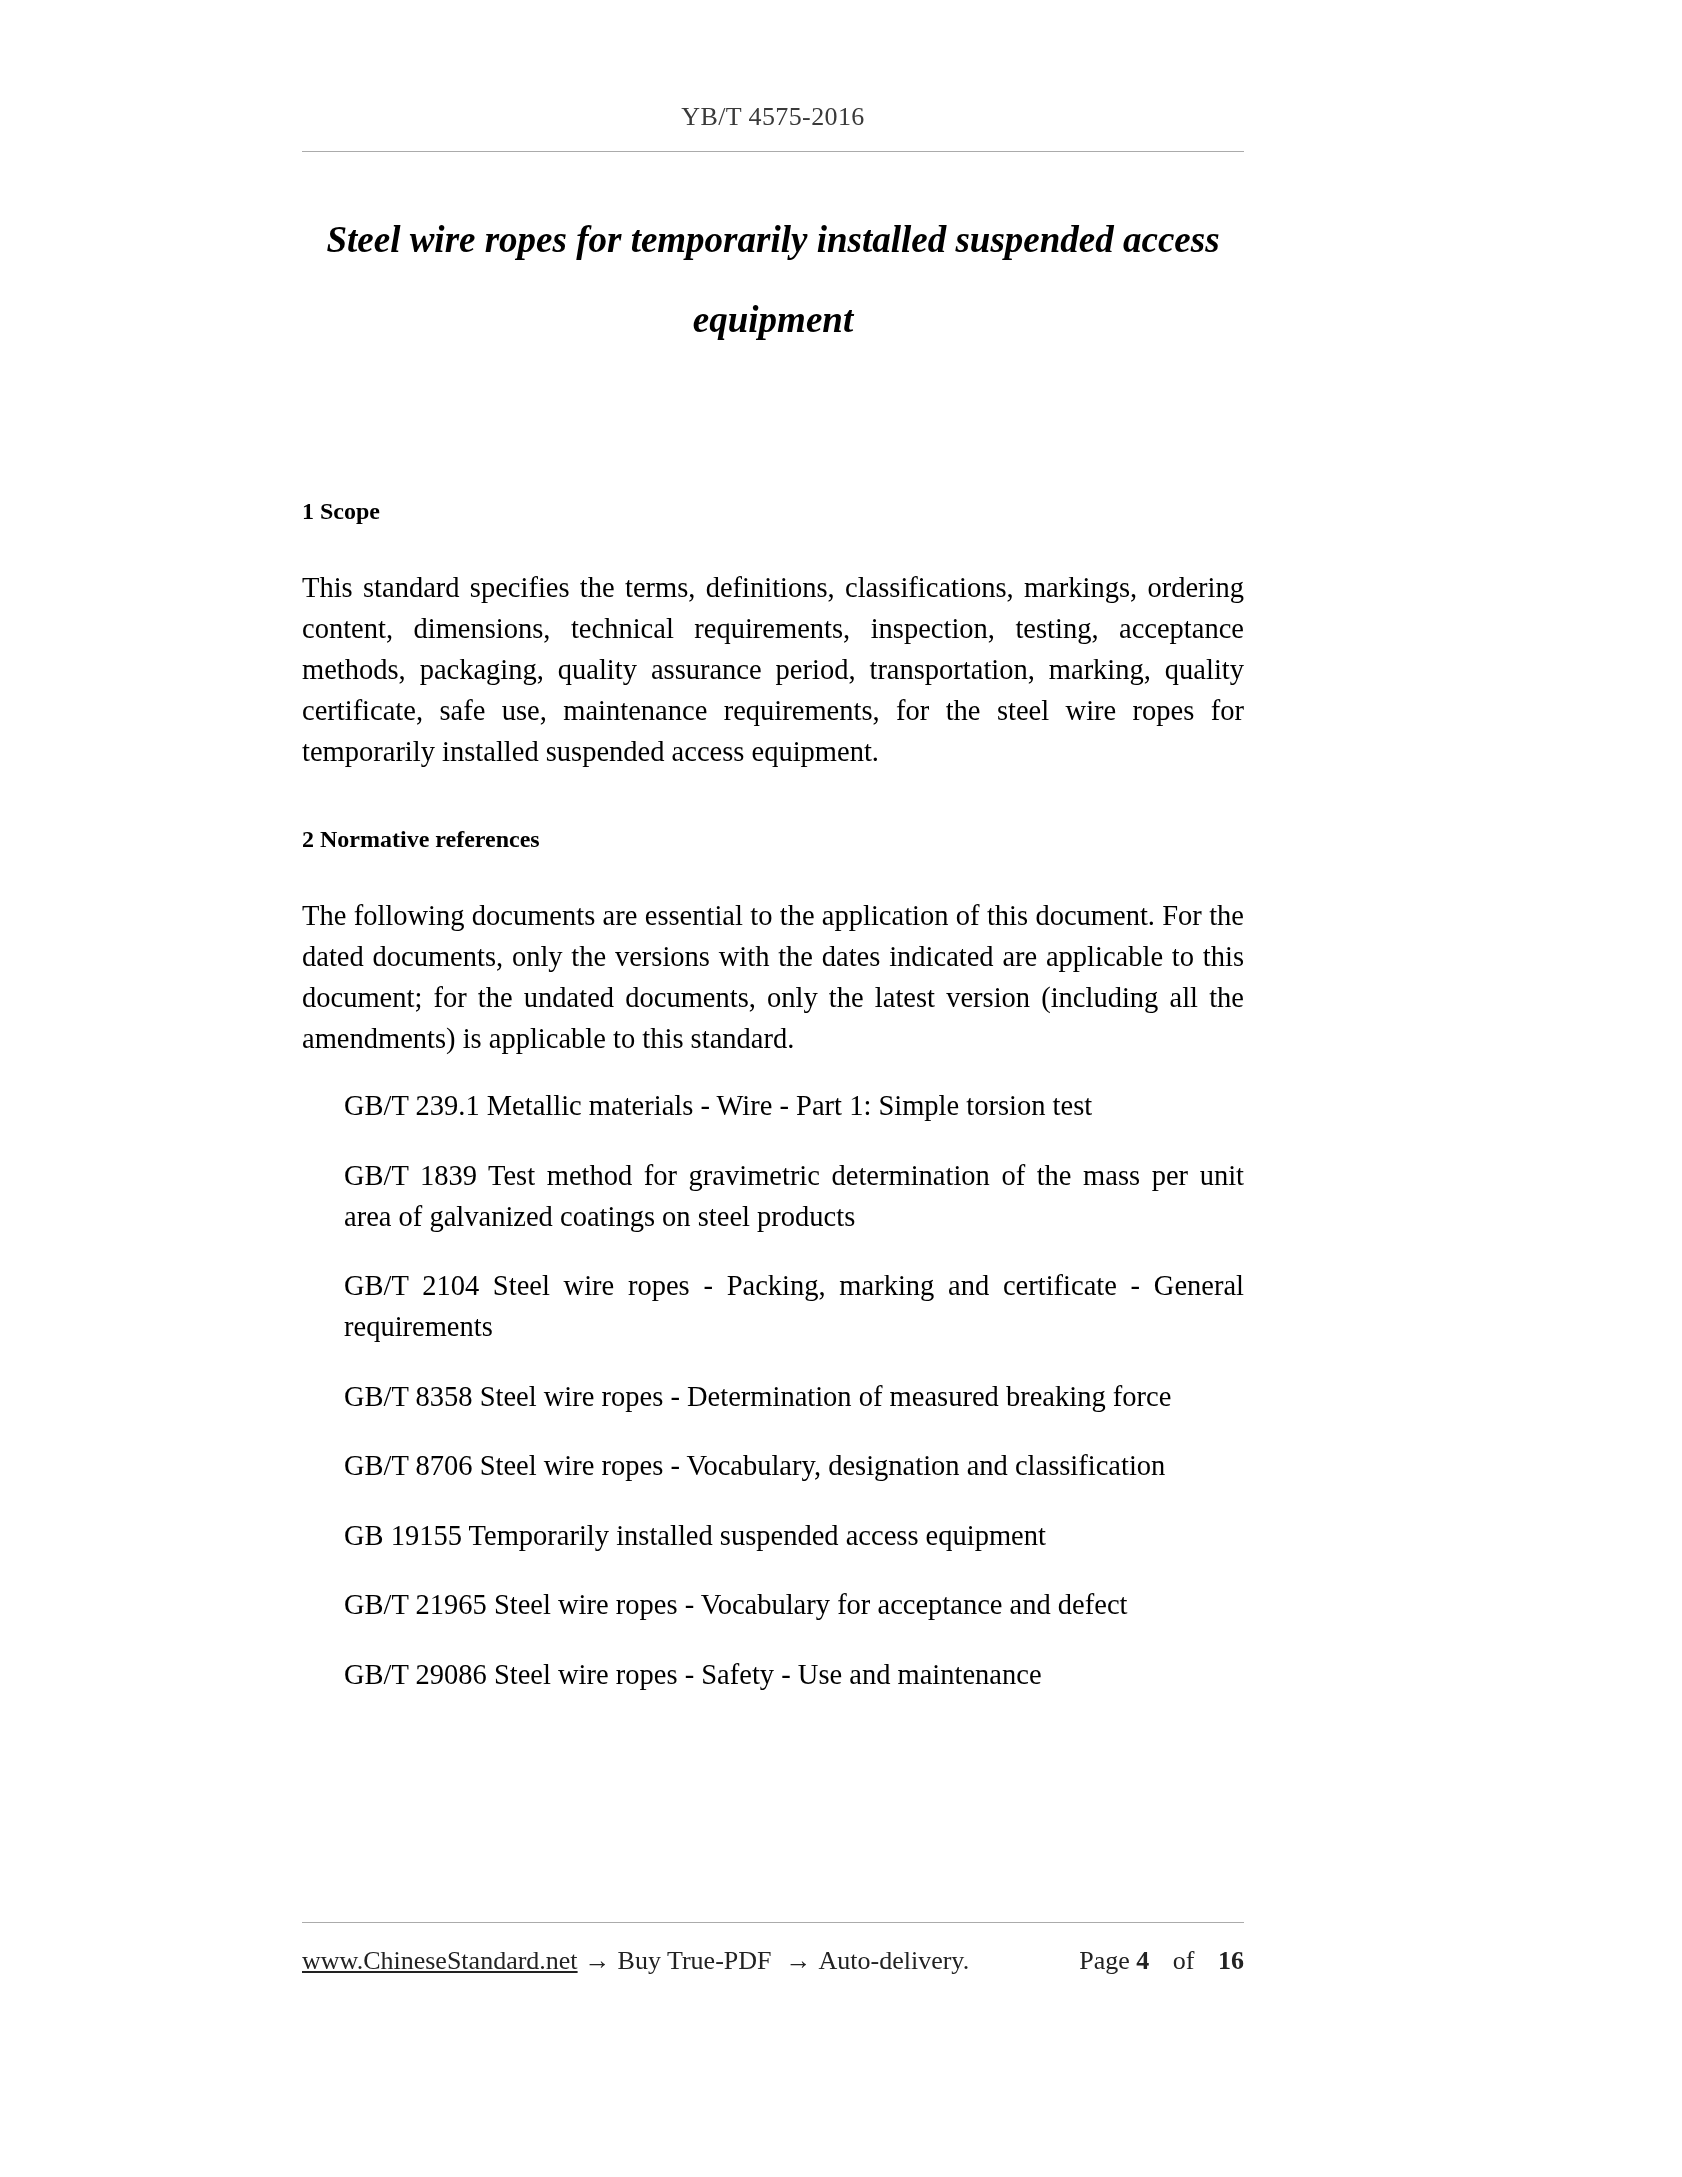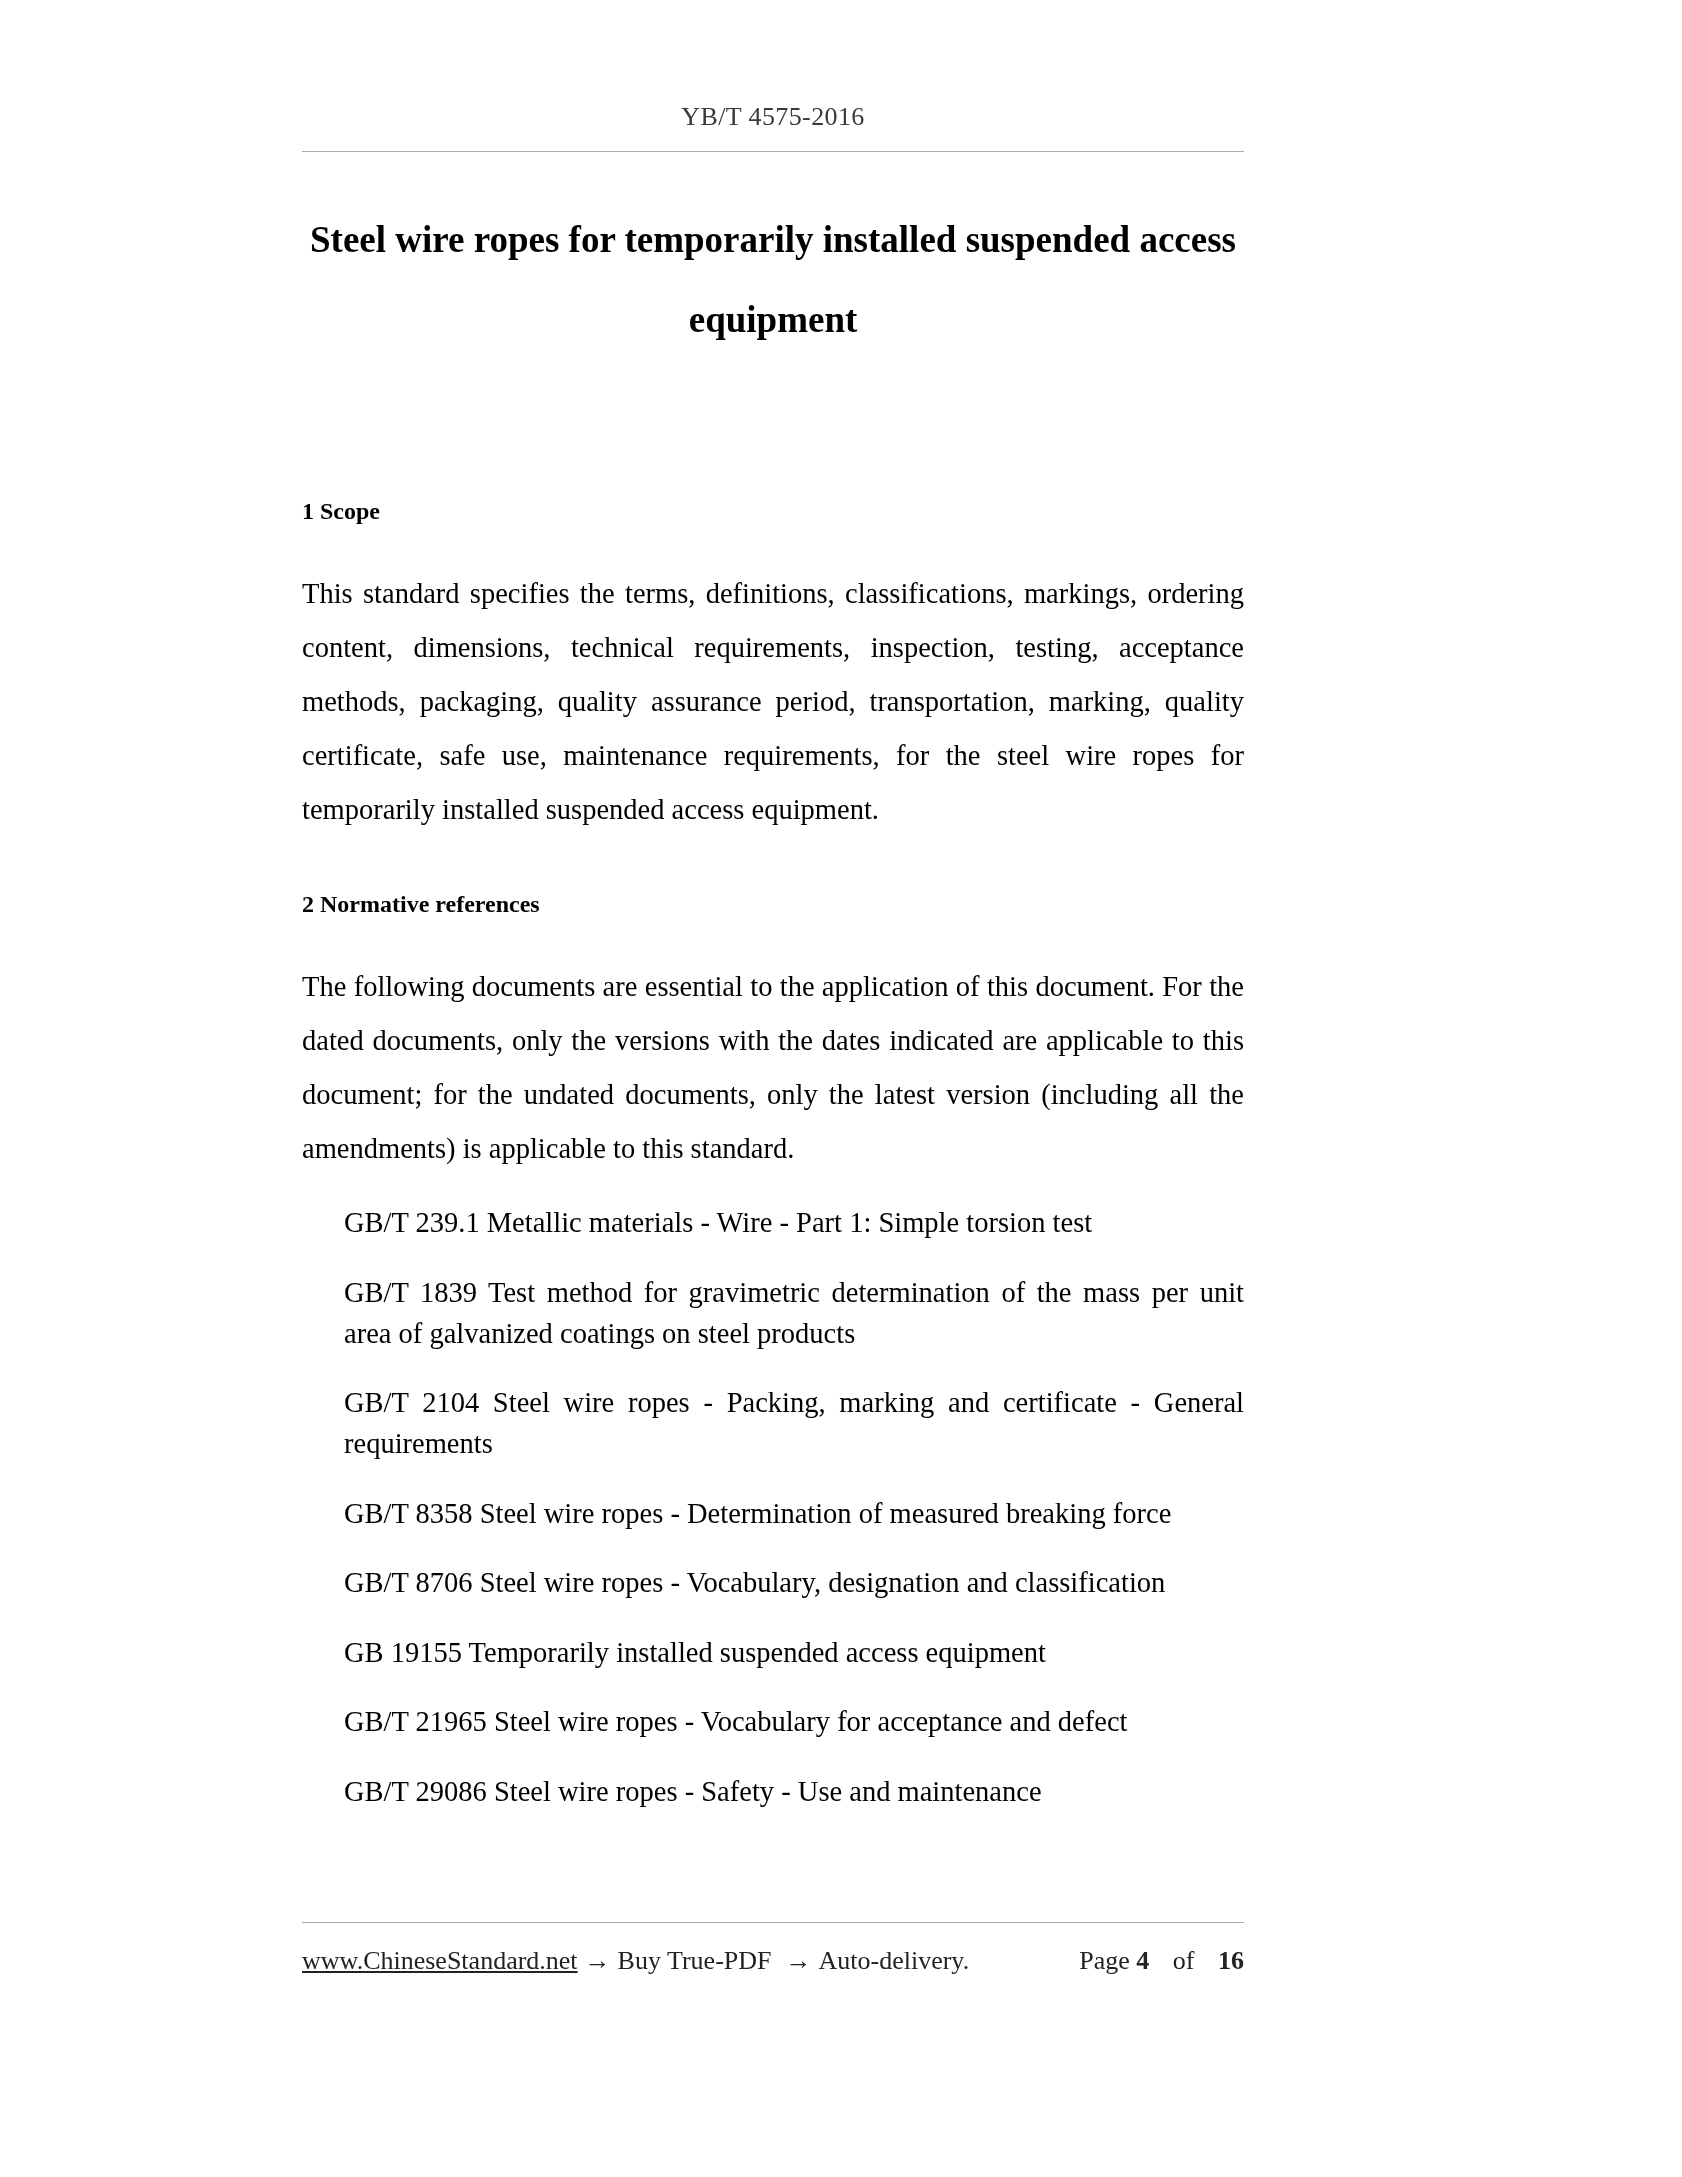--- a/index.html
+++ b/index.html
@@ -30,31 +30,32 @@
     border-top: 1.7px solid #ababab;
     height: 0;
   }
   .header-rule { margin-top: 19px; }
   .doc-title {
     margin-top: 48px;
     text-align: center;
     font-size: 37px;
     font-weight: bold;
     line-height: 80px;
+    font-style: italic;
   }
   .doc-title span { display: block; }
   h2.section-heading {
     font-size: 24px;
     font-weight: bold;
     margin: 54px 0 42px 0;
   }
   h2.first-heading { margin-top: 138px; }
   p.body-paragraph {
     font-size: 28.5px;
-    line-height: 54px;
+    line-height: 41px;
     text-align: justify;
     margin-bottom: 26px;
   }
   p.reference-item {
     font-size: 28.5px;
     line-height: 41px;
     text-align: justify;
     margin-left: 42px;
     margin-bottom: 28.5px;
   }

